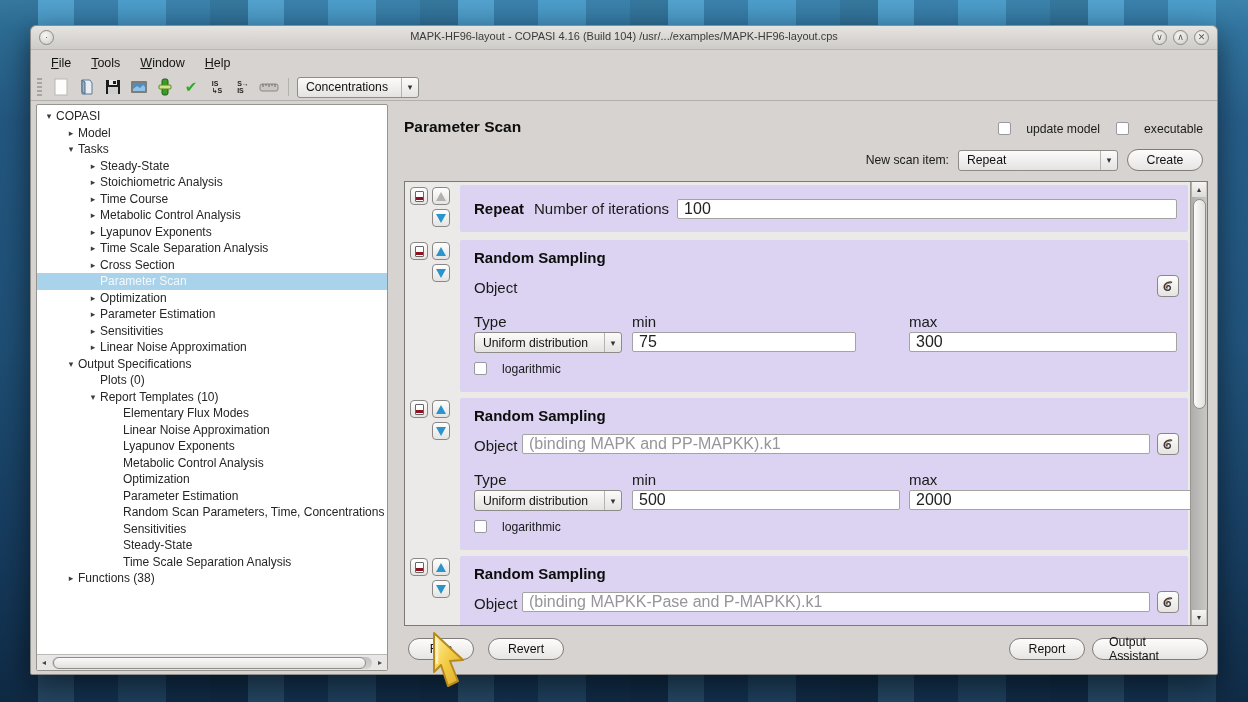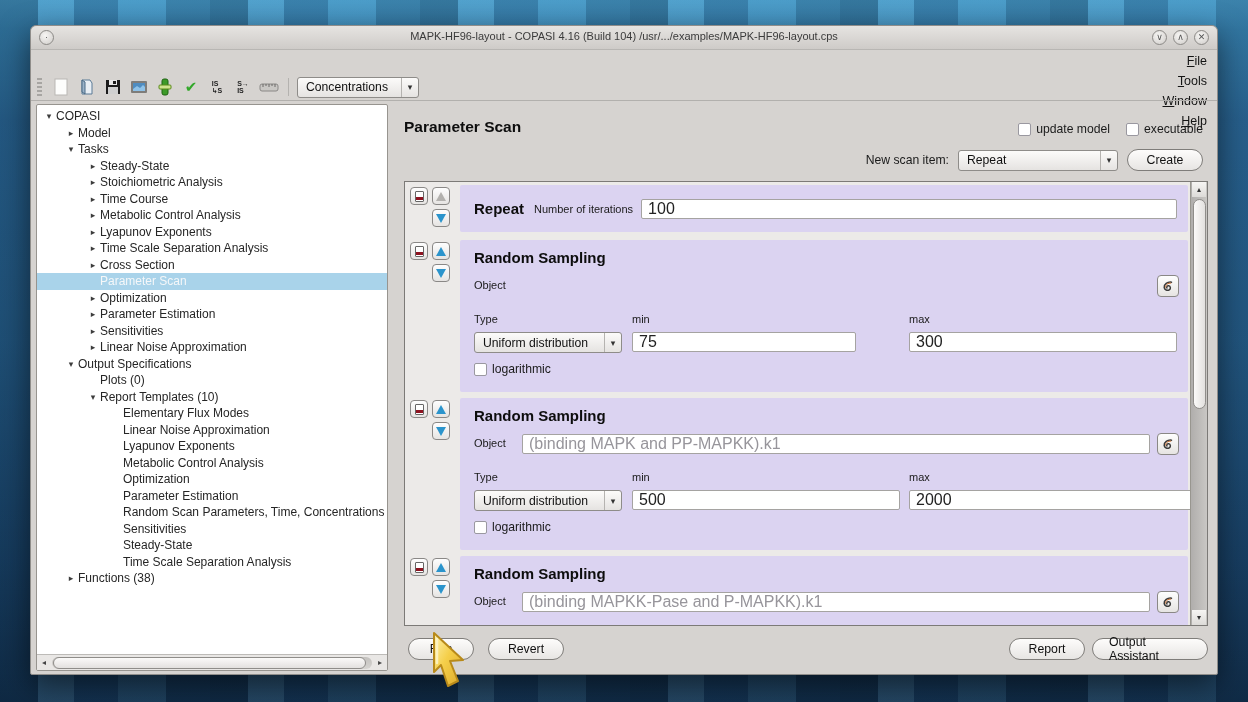--- a/index.html
+++ b/index.html
@@ -29,21 +29,21 @@
     font-size:11px; color:#3b3b3b; }
   .winmenu-btn{ position:absolute; left:8px; top:4px; }
   .win-controls{ position:absolute; right:8px; top:4px; display:flex; gap:6px; }
   .circle-btn{ width:15px; height:15px; border-radius:50%;
     background:radial-gradient(circle at 40% 35%,#f7f6f4,#cfccc9);
     border:1px solid #8b8986; color:#555; font-size:9px; line-height:13px;
     text-align:center; }
 
   
   .menubar{ position:absolute; left:0; top:25px; right:0; height:23px;
-    display:flex; align-items:flex-end; padding-left:10px; font-size:12.5px; color:#141414;flex-direction:column; }
+    display:flex; align-items:center; padding-left:10px; font-size:12.5px; color:#141414; }
   .menu-item{ display:block; padding:3px 10px; }
   .menu-item::first-letter{ text-decoration:underline; }
 
   
   .toolbar{ position:absolute; left:0; top:48px; right:0; height:27px;
     border-bottom:1px solid #b2b0ad; display:flex; align-items:center; padding-left:6px; }
   .tb-handle{ width:5px; height:18px; margin-right:6px;
     background:repeating-linear-gradient(180deg,#a7a5a2 0 2px,transparent 2px 4px); }
   .tb-btn{ width:26px; height:22px; display:flex; align-items:center; justify-content:center; }
   .tb-sep{ width:1px; height:18px; background:#b4b2af; margin:0 6px; }
@@ -71,35 +71,35 @@
     background:#e9e7e5; border-top:1px solid #bdbbb8; display:flex; align-items:center; }
   .hscroll-arrow{ width:14px; text-align:center; font-size:8px; color:#444; }
   .hscroll-track{ flex:1; height:12px; margin:0 1px; position:relative;
     background:linear-gradient(#c3c1be,#d6d4d1); border-radius:6px; }
   .hscroll-thumb{ position:absolute; left:1px; right:6px; top:0; height:12px;
     background:linear-gradient(#fbfaf9,#e3e1df); border:1px solid #8f8d8a; border-radius:6px; }
 
   
   .main-title{ position:absolute; left:373px; top:92px; font-size:15.5px; font-weight:bold; color:#0d0d0d; }
   .chk-row{ position:absolute; right:14px; top:96px; display:flex; gap:16px; align-items:center; }
-  .chk-item{ display:flex; align-items:flex-end; gap:5px; font-size:12.2px; color:#1a1a1a; }
+  .chk-item{ display:flex; align-items:flex-start; gap:15px; font-size:12.2px; color:#1a1a1a; }
   .checkbox{ width:13px; height:13px; background:#fff; border:1px solid #9a98a0; border-radius:2px; }
   .newscan-row{ position:absolute; right:14px; top:123px; display:flex; align-items:center; gap:9px; }
   .newscan-label{ font-size:12.2px; color:#1a1a1a; }
   .newscan-combo{ width:160px; }
   .pill-btn{ height:22px; border-radius:11px; background:linear-gradient(#fdfcfb,#e7e5e3);
     border:1px solid #7f7d7a; font-size:12.3px; color:#111; display:flex; align-items:center;
     justify-content:center; padding:0 16px; }
 
   
   .scan-area{ position:absolute; left:373px; top:155px; width:804px; height:445px;
     background:#eceae8; border:1px solid #7c7a77; overflow:hidden; }
   .card{ position:absolute; left:55px; width:728px; background:#dbd3f1; border-radius:2px; }
   .card-title{ font-size:15px; font-weight:bold; color:#0d0d0d; }
-  .flabel{ font-size:11px; color:#1a1a1a; }
+  .flabel{ font-size:15px; color:#1a1a1a; }
   .tinput{ height:20px; border:1px solid #a5a3a1; border-radius:2px; background:#fff;
     font-size:16px; color:#222; padding:0 6px; font-family:"Liberation Sans",sans-serif; }
   .tinput.muted{ color:#97959b; }
 
   .btn-group{ position:absolute; left:5px; display:grid;
     grid-template-columns:18px 18px; grid-auto-rows:18px; gap:4px; }
   .sq-btn{ width:18px; height:18px; border-radius:4px;
     background:linear-gradient(#fefefe,#e6e4e2); border:1px solid #8a8886;
     display:flex; align-items:center; justify-content:center; }
   .rm-glyph{ width:9px; height:11px; background:#fff; border:1px solid #666; border-radius:1px;

